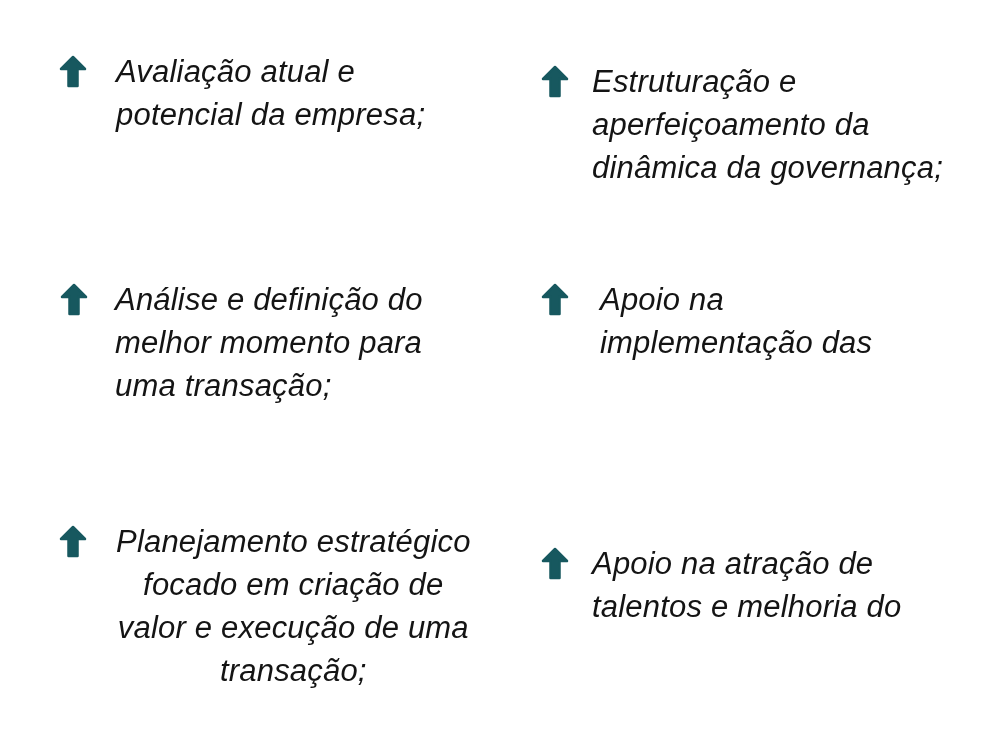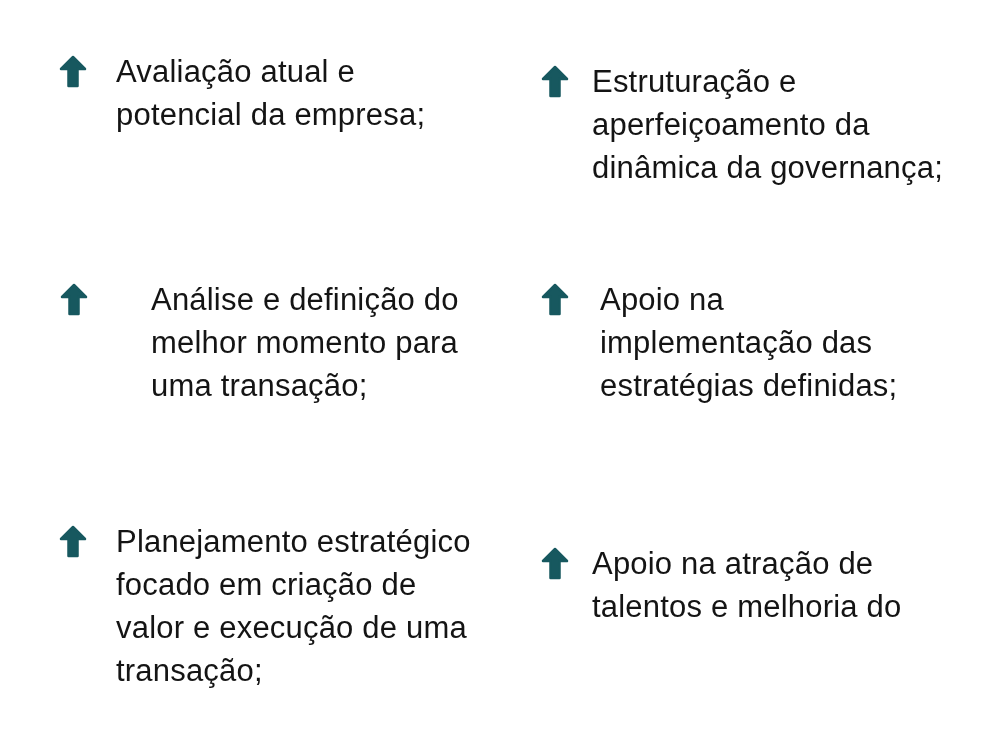--- a/index.html
+++ b/index.html
@@ -34,30 +34,30 @@
     stroke-linejoin:round;
   }
   .text{
     margin-left:29px;
     color:var(--text);
     font-size:31px;
     line-height:43px;
     letter-spacing:0.2px;
     white-space:nowrap;
   }
-  .line{display:block;}
+  .line{display:block;font-style:italic;}
   
   .pos-l1{top:50px;left:59px;}
   .pos-r1{top:60px;left:541px;}
   .pos-r1 .text{margin-left:23px;}
-  .pos-l2{top:278px;left:60px;gap:36px;}
+  .pos-l2{top:278px;left:60px;}
   .pos-l2 .text{margin-left:27px;}
   .pos-r2{top:278px;left:541px;}
   .pos-r2 .text{margin-left:31px;}
-  .pos-l3{top:520px;left:59px;}
+  .pos-l3{top:520px;left:59px;text-align:center;}
   .pos-r3{top:542px;left:541px;}
   .pos-r3 .text{margin-left:23px;}
 </style>
 </head>
 <body>
 
 <div class="slide">
 
   <div class="item pos-l1">
     <span class="icon">
@@ -99,21 +99,20 @@
 
   <div class="item pos-r2">
     <span class="icon">
       <svg width="28" height="33" viewBox="0 0 28 33" aria-hidden="true">
         <path class="arrow-shape" d="M14 2 L26 14 H18.5 V31 H9.5 V14 H2 Z"></path>
       </svg>
     </span>
     <div class="text">
       <span class="line">Apoio na</span>
       <span class="line">implementação das</span>
-      <span class="line">estratégias definidas;</span>
     </div>
   </div>
 
   <div class="item pos-l3">
     <span class="icon">
       <svg width="28" height="33" viewBox="0 0 28 33" aria-hidden="true">
         <path class="arrow-shape" d="M14 2 L26 14 H18.5 V31 H9.5 V14 H2 Z"></path>
       </svg>
     </span>
     <div class="text">

